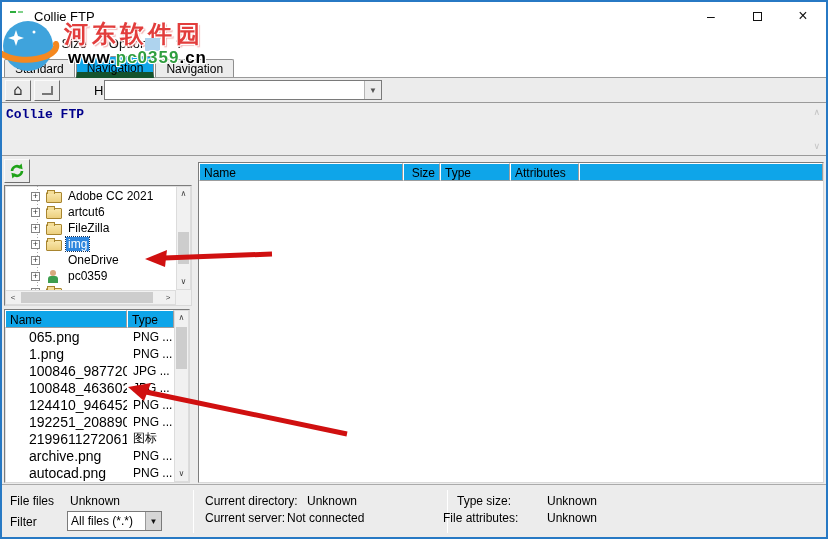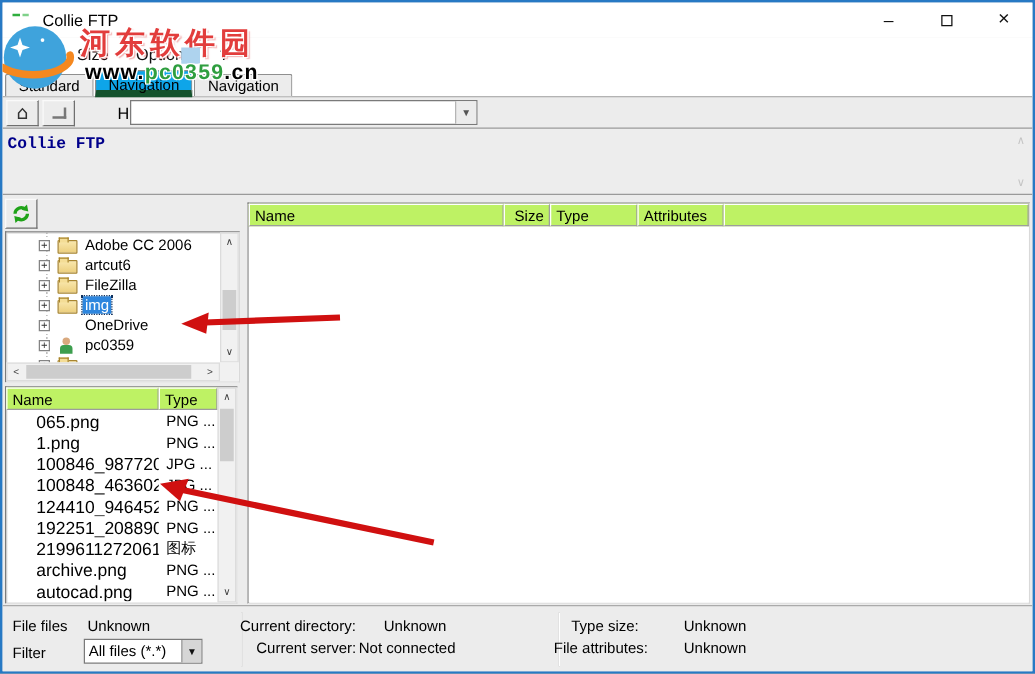--- a/index.html
+++ b/index.html
@@ -83,21 +83,21 @@
   .vscroll .sb-btn{ display:block; height:14px; line-height:14px; width:100%; }
   .vscroll .sb-down{ position:absolute; bottom:0; left:0; }
   .hscroll .sb-btn{ width:14px; }
   .vthumb{ position:absolute; left:1px; right:1px; background:#cdcdcd; }
   .hthumb{ position:absolute; top:1px; bottom:1px; background:#cdcdcd; }
   .sb-corner{ position:absolute; right:0; bottom:0; width:15px; height:15px; background:#f1f1f1; }
 
   
   .locallist{ position:absolute; left:2px; top:153px; width:186px; height:174px; }
   .ll-header{ display:flex; height:18px; width:calc(100% - 15px); }
-  .hcell{ background:#bef264; border:1px solid #fff; border-right:1px solid #9d9d9d; border-bottom:1px solid #9d9d9d; padding:2px 4px; font-size:12px; overflow:hidden; white-space:nowrap; }
+  .hcell{ background:#0ea5e9; border:1px solid #fff; border-right:1px solid #9d9d9d; border-bottom:1px solid #9d9d9d; padding:2px 4px; font-size:12px; overflow:hidden; white-space:nowrap; }
   .hcell.right{ text-align:right; }
   .ll-header .hcell:nth-child(1){ width:122px; }
   .ll-header .hcell:nth-child(2){ flex:1; }
   .ll-rows{ overflow:hidden; height:calc(100% - 18px); width:calc(100% - 15px); }
   .lrow{ display:flex; height:17px; align-items:center; white-space:nowrap; }
   .lname{ width:122px; padding-left:24px; overflow:hidden; font-size:14px; }
   .ltype{ flex:1; padding-left:6px; overflow:hidden; font-size:12px; }
 
   
   .remotepanel{ position:absolute; left:196px; top:6px; right:2px; height:321px; }
@@ -193,21 +193,21 @@
         <path d="M14 9a5 5 0 0 1-8.2 3.6" fill="none" stroke="#1fa318" stroke-width="2.6"></path>
         <polygon points="4.4,16.4 3.4,10.8 8.8,12.2" fill="#1fa318"></polygon>
       </svg>
     </span>
 
     <div class="treepanel sunken">
       <div class="tree-rows">
           <div class="tree-row">
             <span class="expander">+</span>
             <span class="ticon icon-folder"></span>
-            <span class="tlabel">Adobe CC 2006</span>
+            <span class="tlabel">Adobe CC 2021</span>
           </div>
           <div class="tree-row">
             <span class="expander">+</span>
             <span class="ticon icon-folder"></span>
             <span class="tlabel">artcut6</span>
           </div>
           <div class="tree-row">
             <span class="expander">+</span>
             <span class="ticon icon-folder"></span>
             <span class="tlabel">FileZilla</span>
@@ -316,21 +316,21 @@
     <span class="st-label" style="left:8px;top:30px;">Filter</span>
     <div class="filter-combo">
       <span class="combo-field">All files (*.*)</span>
       <span class="combo-arrow">
           <span>▼</span>
         </span>
     </div>
 
     <span class="sb-divider" style="left:191px;"></span>
 
-    <span class="st-label" style="left:190px;top:9px;">Current directory:</span>
+    <span class="st-label" style="left:203px;top:9px;">Current directory:</span>
     <span class="st-value" style="left:305px;top:9px;">Unknown</span>
     <span class="st-label" style="left:203px;top:26px;">Current server:</span>
     <span class="st-value" style="left:285px;top:26px;">Not connected</span>
 
     <span class="sb-divider" style="left:445px;"></span>
 
     <span class="st-label" style="left:455px;top:9px;">Type size:</span>
     <span class="st-value" style="left:545px;top:9px;">Unknown</span>
     <span class="st-label" style="left:441px;top:26px;">File attributes:</span>
     <span class="st-value" style="left:545px;top:26px;">Unknown</span>

